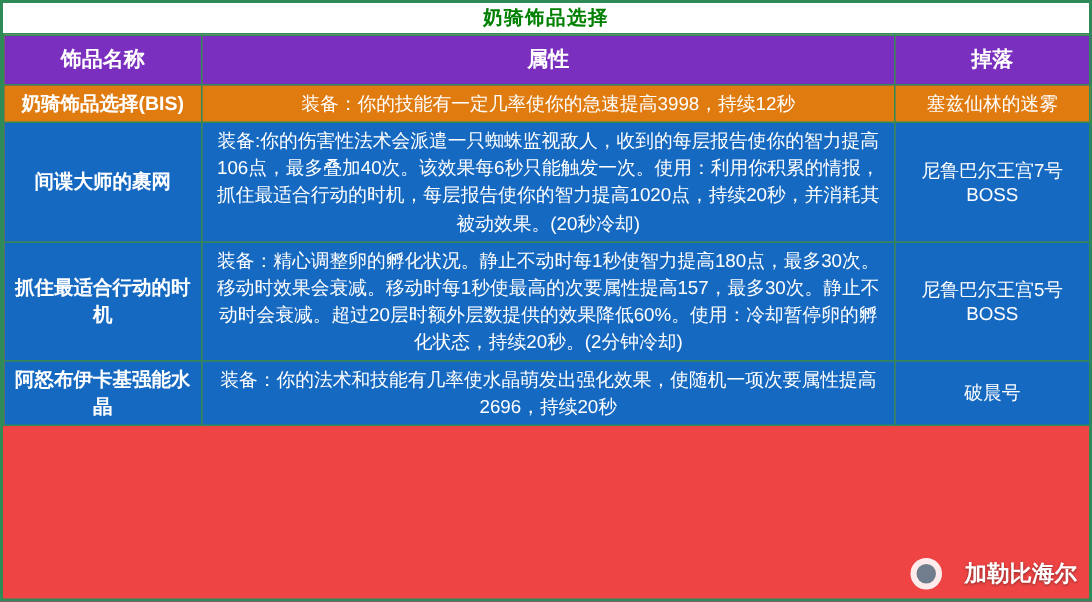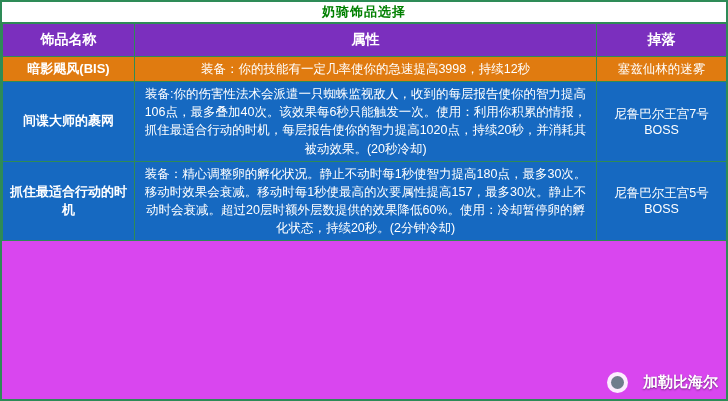--- a/index.html
+++ b/index.html
@@ -12,21 +12,21 @@
     overflow: hidden;
     font-family: "Liberation Sans", sans-serif;
     background: #1669c1;
   }
   .sheet {
     width: 728px;
     height: 401px;
     position: relative;
     box-sizing: border-box;
     border: 2px solid #2e8b57;
-    background: #d946ef;
+    background: #ef4444;
   }
   .title-bar {
     height: 20px;
     background: #ffffff;
     color: #008000;
     font-weight: bold;
     font-size: 13px;
     text-align: center;
     line-height: 20px;
     letter-spacing: 1px;
@@ -143,33 +143,38 @@
     </colgroup>
     <thead>
       <tr>
         <th>饰品名称</th>
         <th>属性</th>
         <th>掉落</th>
       </tr>
     </thead>
     <tbody>
       <tr class="orange">
-        <td class="name">暗影飓风(BIS)</td>
+        <td class="name">奶骑饰品选择(BIS)</td>
         <td class="attr">装备：你的技能有一定几率使你的急速提高3998，持续12秒</td>
         <td class="drop">塞兹仙林的迷雾</td>
       </tr>
       <tr class="blue">
         <td class="name">间谍大师的裹网</td>
         <td class="attr">装备:你的伤害性法术会派遣一只蜘蛛监视敌人，收到的每层报告使你的智力提高106点，最多叠加40次。该效果每6秒只能触发一次。使用：利用你积累的情报，抓住最适合行动的时机，每层报告使你的智力提高1020点，持续20秒，并消耗其被动效果。(20秒冷却)</td>
         <td class="drop">尼鲁巴尔王宫7号BOSS</td>
       </tr>
       <tr class="blue">
         <td class="name">抓住最适合行动的时机</td>
         <td class="attr">装备：精心调整卵的孵化状况。静止不动时每1秒使智力提高180点，最多30次。移动时效果会衰减。移动时每1秒使最高的次要属性提高157，最多30次。静止不动时会衰减。超过20层时额外层数提供的效果降低60%。使用：冷却暂停卵的孵化状态，持续20秒。(2分钟冷却)</td>
         <td class="drop">尼鲁巴尔王宫5号BOSS</td>
+      </tr>
+      <tr class="blue">
+        <td class="name">阿怒布伊卡基强能水晶</td>
+        <td class="attr">装备：你的法术和技能有几率使水晶萌发出强化效果，使随机一项次要属性提高2696，持续20秒</td>
+        <td class="drop">破晨号</td>
       </tr>
     </tbody>
   </table>
 
   <div class="watermark">
     <span class="wm-right">
       <span class="wm-avatar"></span>
       <span class="wm-text">加勒比海尔</span>
     </span>
   </div>

